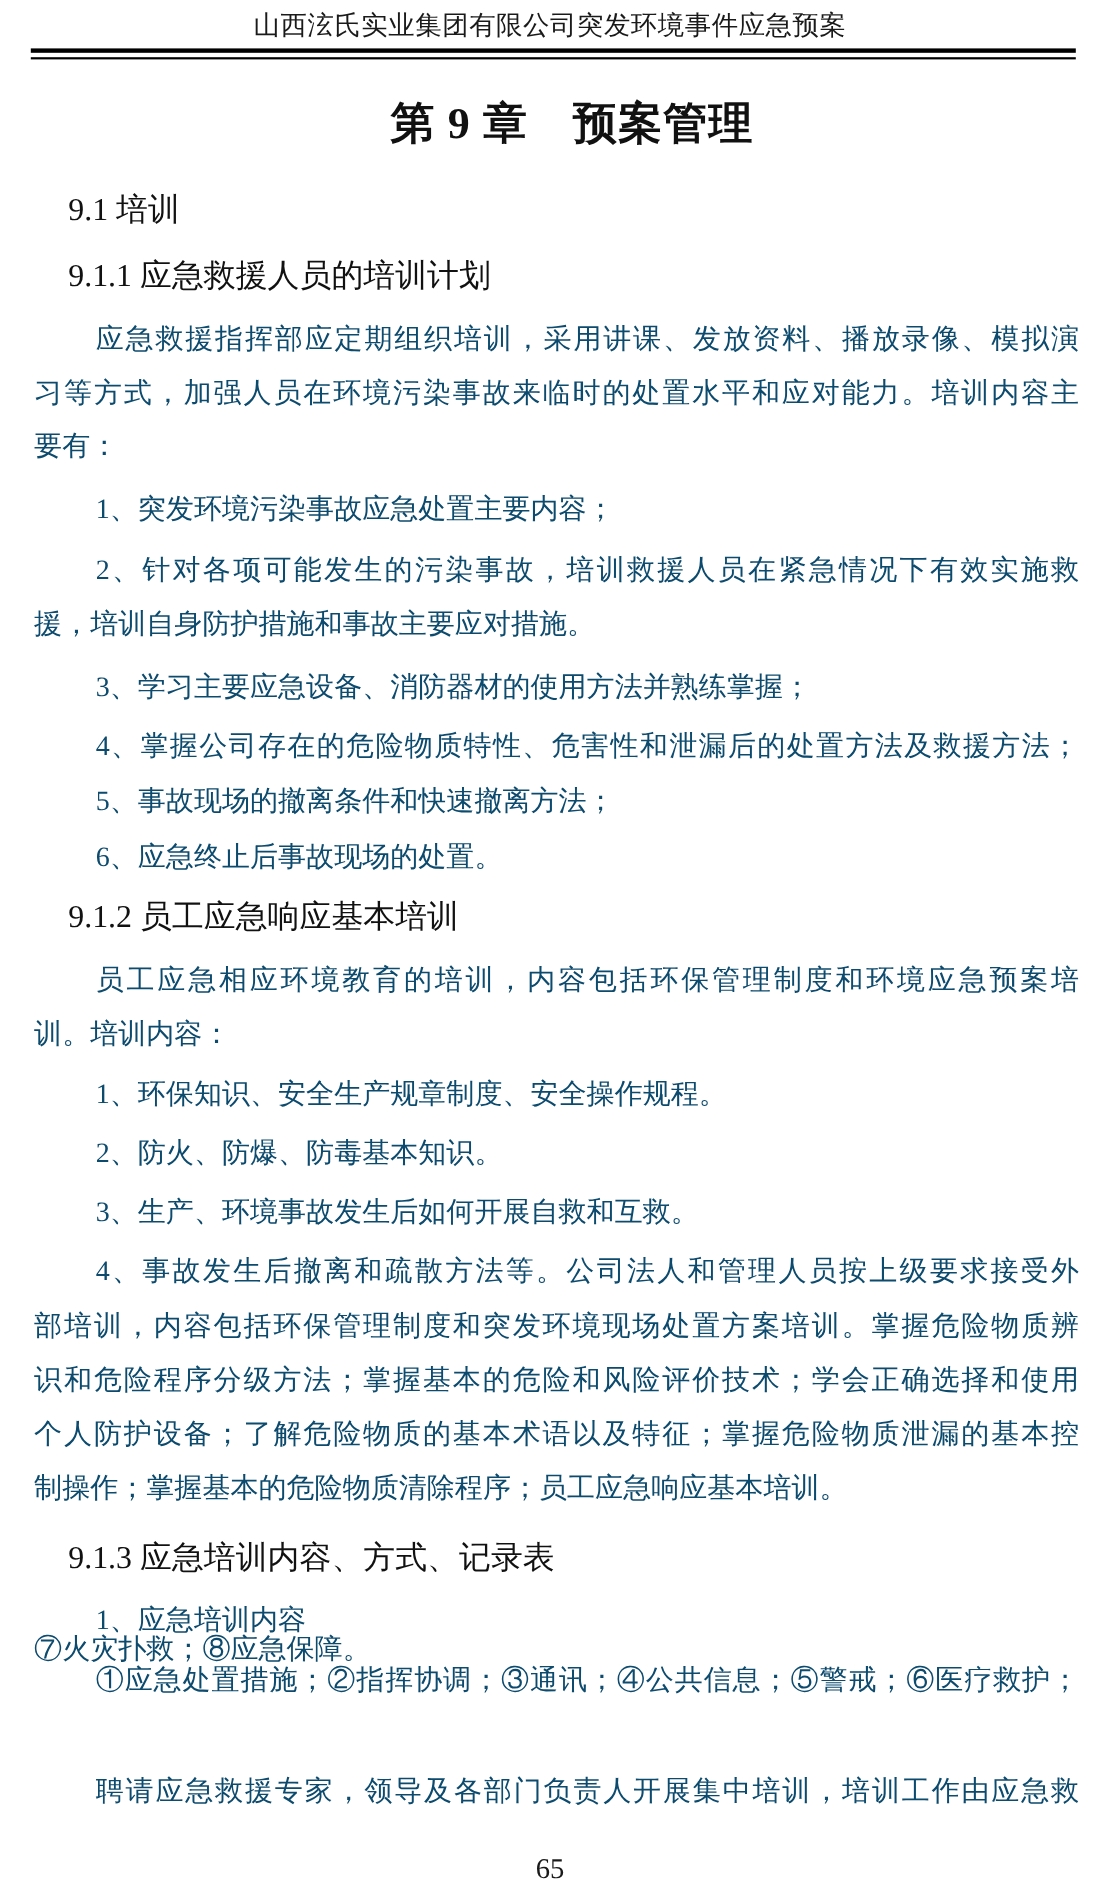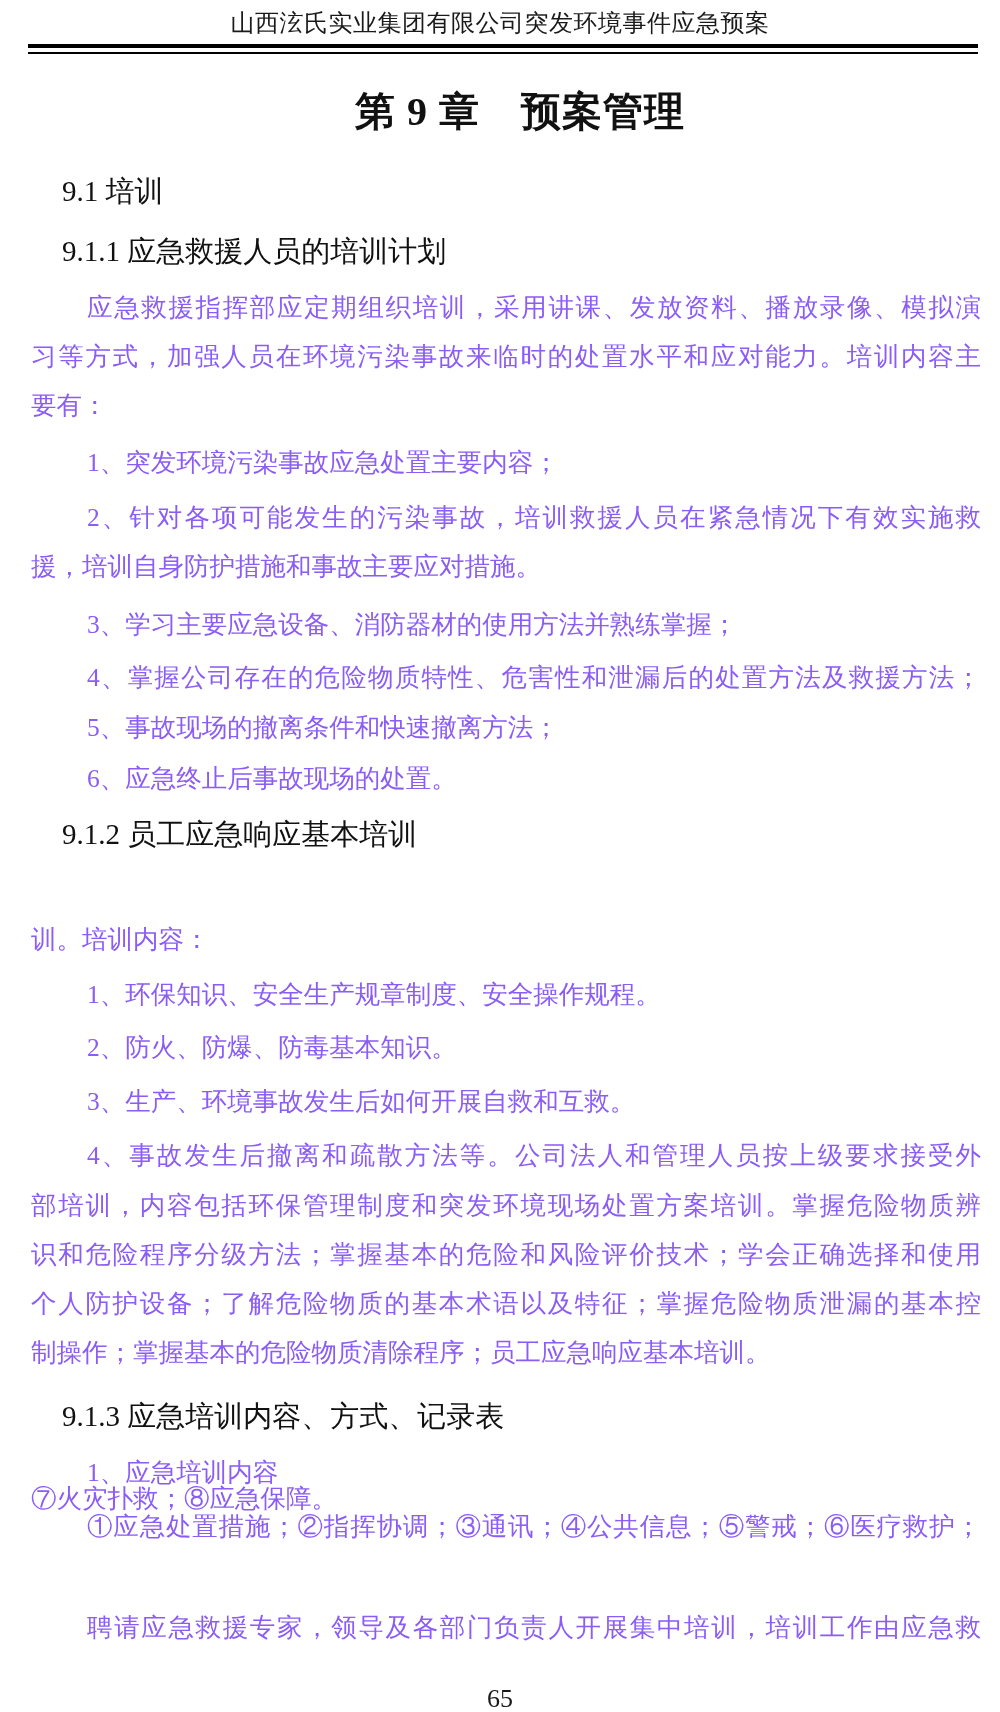--- a/index.html
+++ b/index.html
@@ -47,21 +47,21 @@
     line-height: 32px;
     white-space: nowrap;
     margin-left: 33px;
   }
   .line {
     position: absolute;
     left: 31px;
     width: 950px;
     font-size: 25.5px;
     line-height: 30px;
-    color: #8b5cf6;
+    color: #0c4a6e;
   }
   .indent { text-indent: 56px; }
   .fill {
     text-align: justify;
     text-align-last: justify;
   }
   .plain { white-space: nowrap; }
   .page-number {
     position: absolute;
     top: 1684px; left: 0; width: 100%;
@@ -90,20 +90,21 @@
   <div class="line indent plain" style="top:448px">1、突发环境污染事故应急处置主要内容；</div>
   <div class="line indent fill" style="top:503px">2、针对各项可能发生的污染事故，培训救援人员在紧急情况下有效实施救</div>
   <div class="line plain" style="top:552px">援，培训自身防护措施和事故主要应对措施。</div>
   <div class="line indent plain" style="top:610px">3、学习主要应急设备、消防器材的使用方法并熟练掌握；</div>
   <div class="line indent fill" style="top:663px">4、掌握公司存在的危险物质特性、危害性和泄漏后的处置方法及救援方法；</div>
   <div class="line indent plain" style="top:713px">5、事故现场的撤离条件和快速撤离方法；</div>
   <div class="line indent plain" style="top:764px">6、应急终止后事故现场的处置。</div>
 
   <div class="heading" style="top:818px">9.1.2 员工应急响应基本培训</div>
 
+  <div class="line indent fill" style="top:876px">员工应急相应环境教育的培训，内容包括环保管理制度和环境应急预案培</div>
   <div class="line plain" style="top:925px">训。培训内容：</div>
   <div class="line indent plain" style="top:980px">1、环保知识、安全生产规章制度、安全操作规程。</div>
   <div class="line indent plain" style="top:1033px">2、防火、防爆、防毒基本知识。</div>
   <div class="line indent plain" style="top:1087px">3、生产、环境事故发生后如何开展自救和互救。</div>
   <div class="line indent fill" style="top:1141px">4、事故发生后撤离和疏散方法等。公司法人和管理人员按上级要求接受外</div>
   <div class="line fill" style="top:1191px">部培训，内容包括环保管理制度和突发环境现场处置方案培训。掌握危险物质辨</div>
   <div class="line fill" style="top:1240px">识和危险程序分级方法；掌握基本的危险和风险评价技术；学会正确选择和使用</div>
   <div class="line fill" style="top:1289px">个人防护设备；了解危险物质的基本术语以及特征；掌握危险物质泄漏的基本控</div>
   <div class="line plain" style="top:1338px">制操作；掌握基本的危险物质清除程序；员工应急响应基本培训。</div>
 

